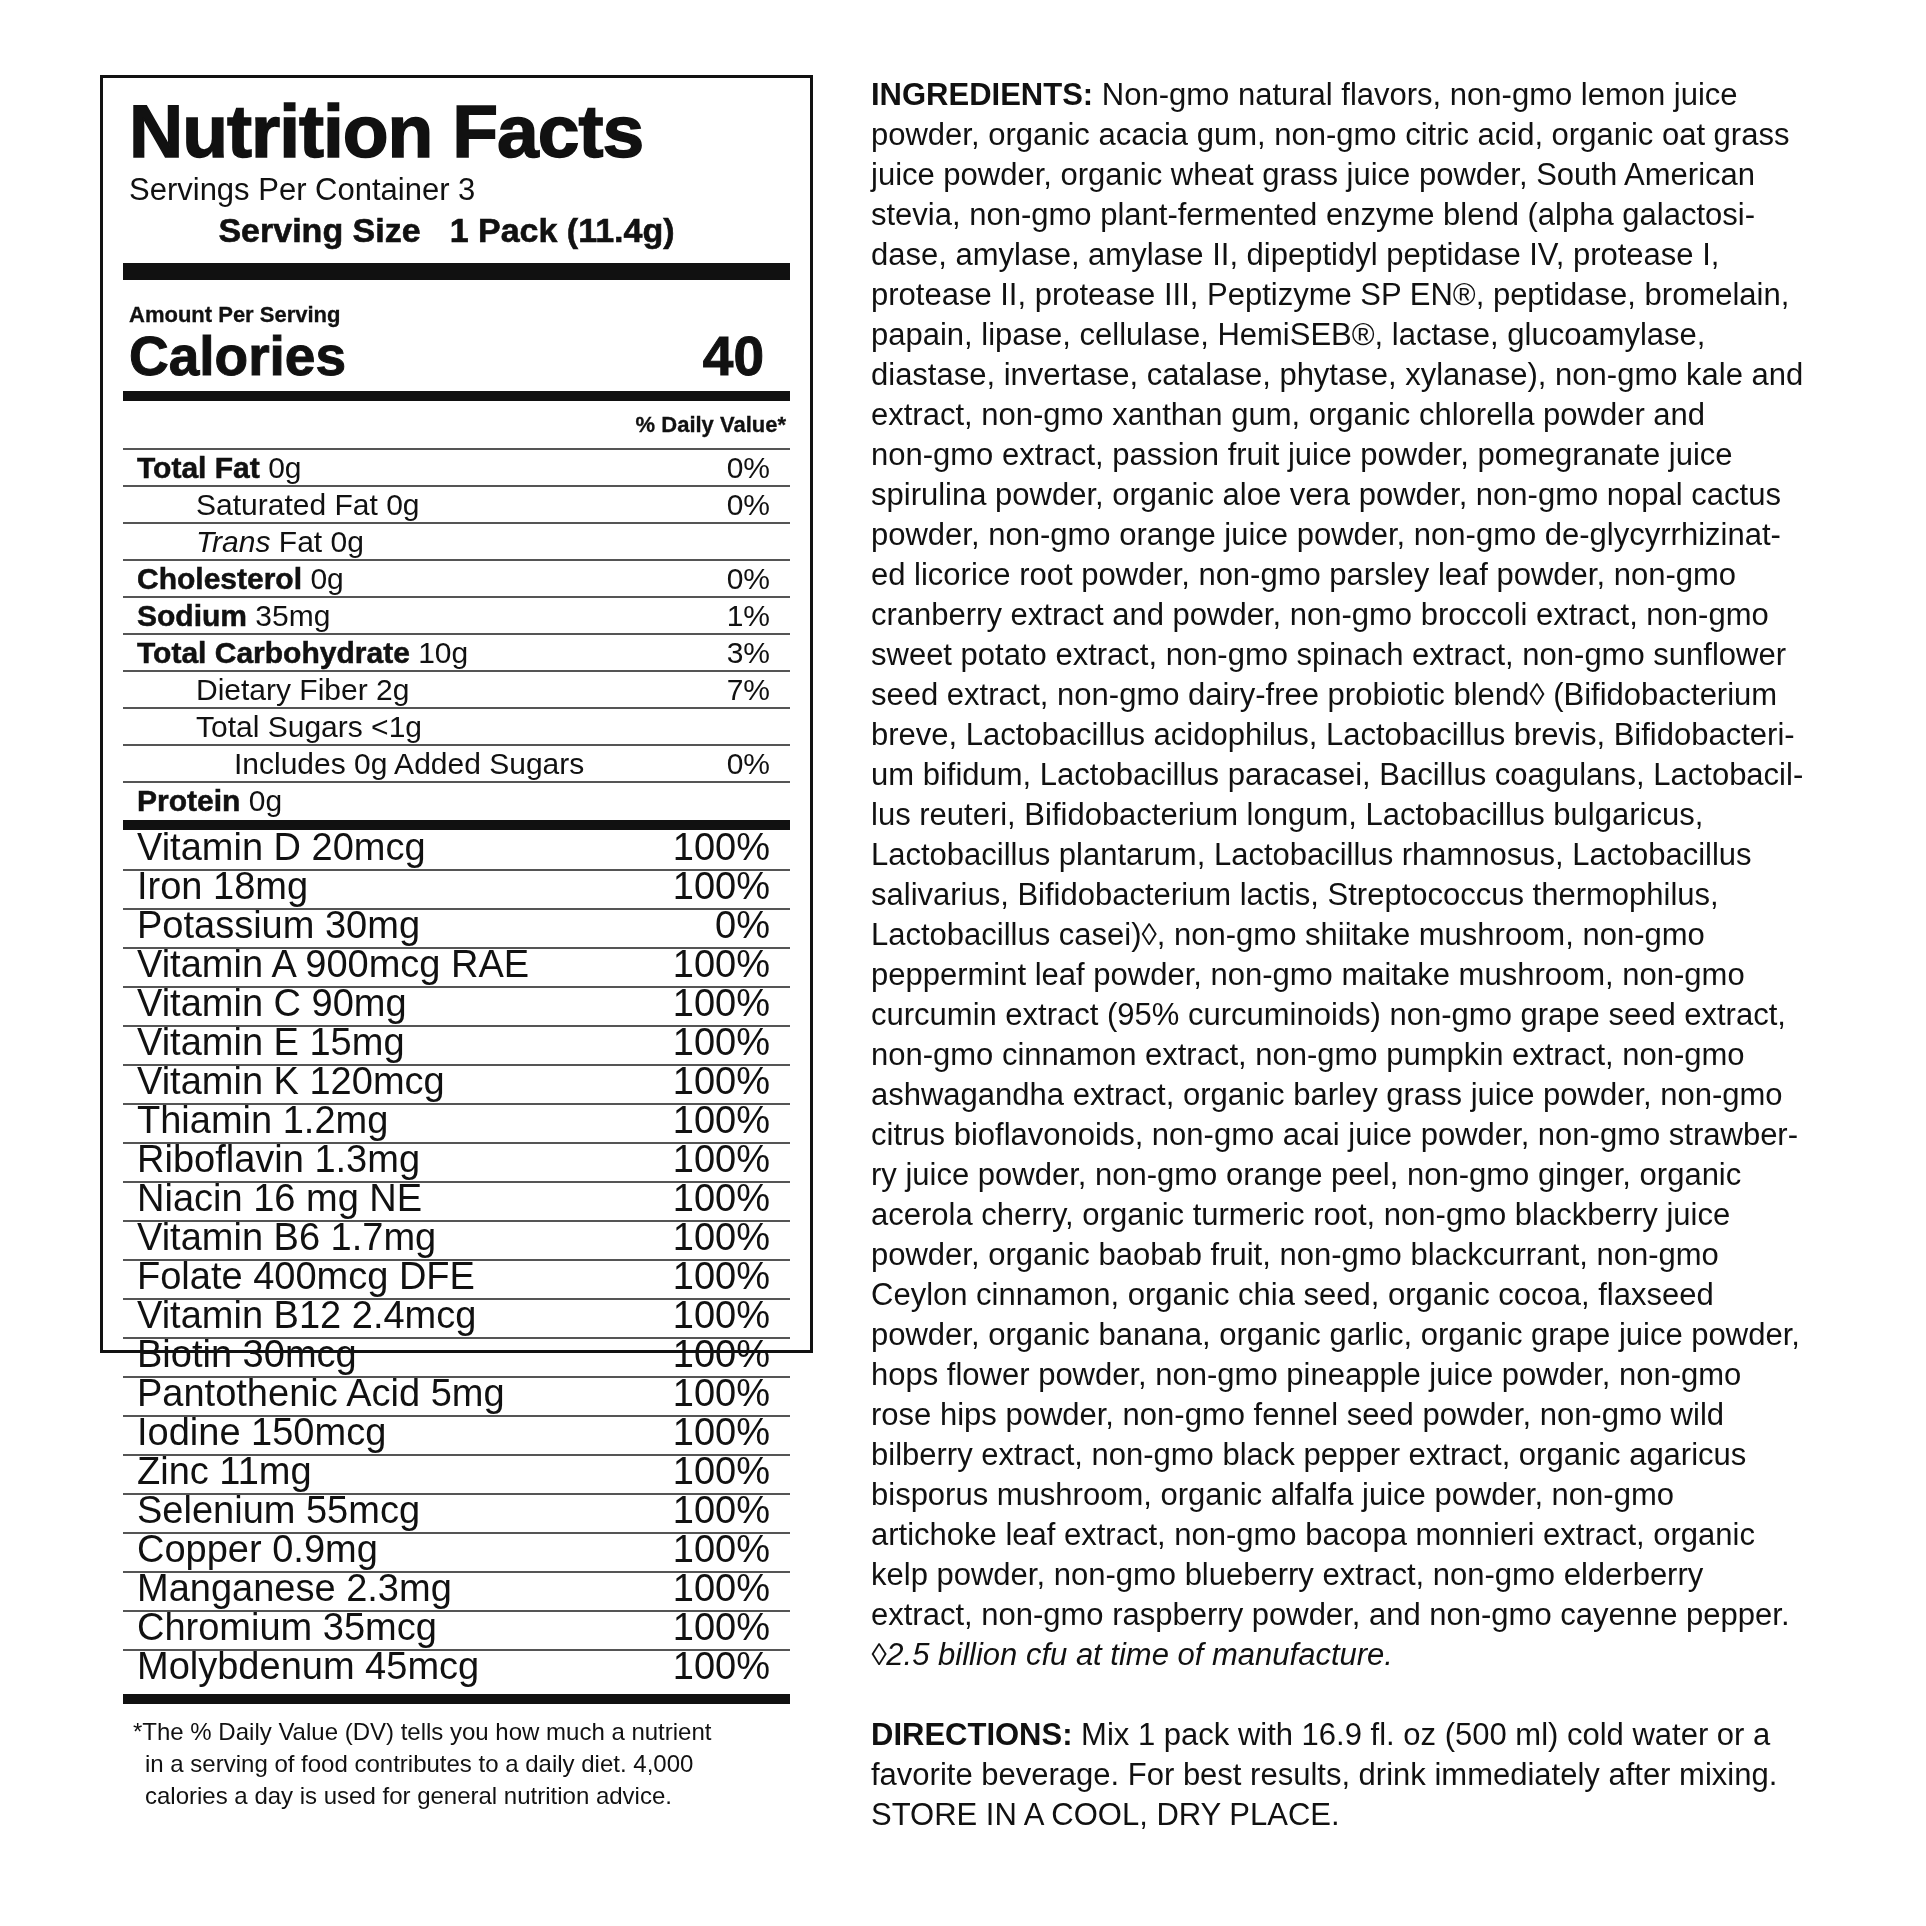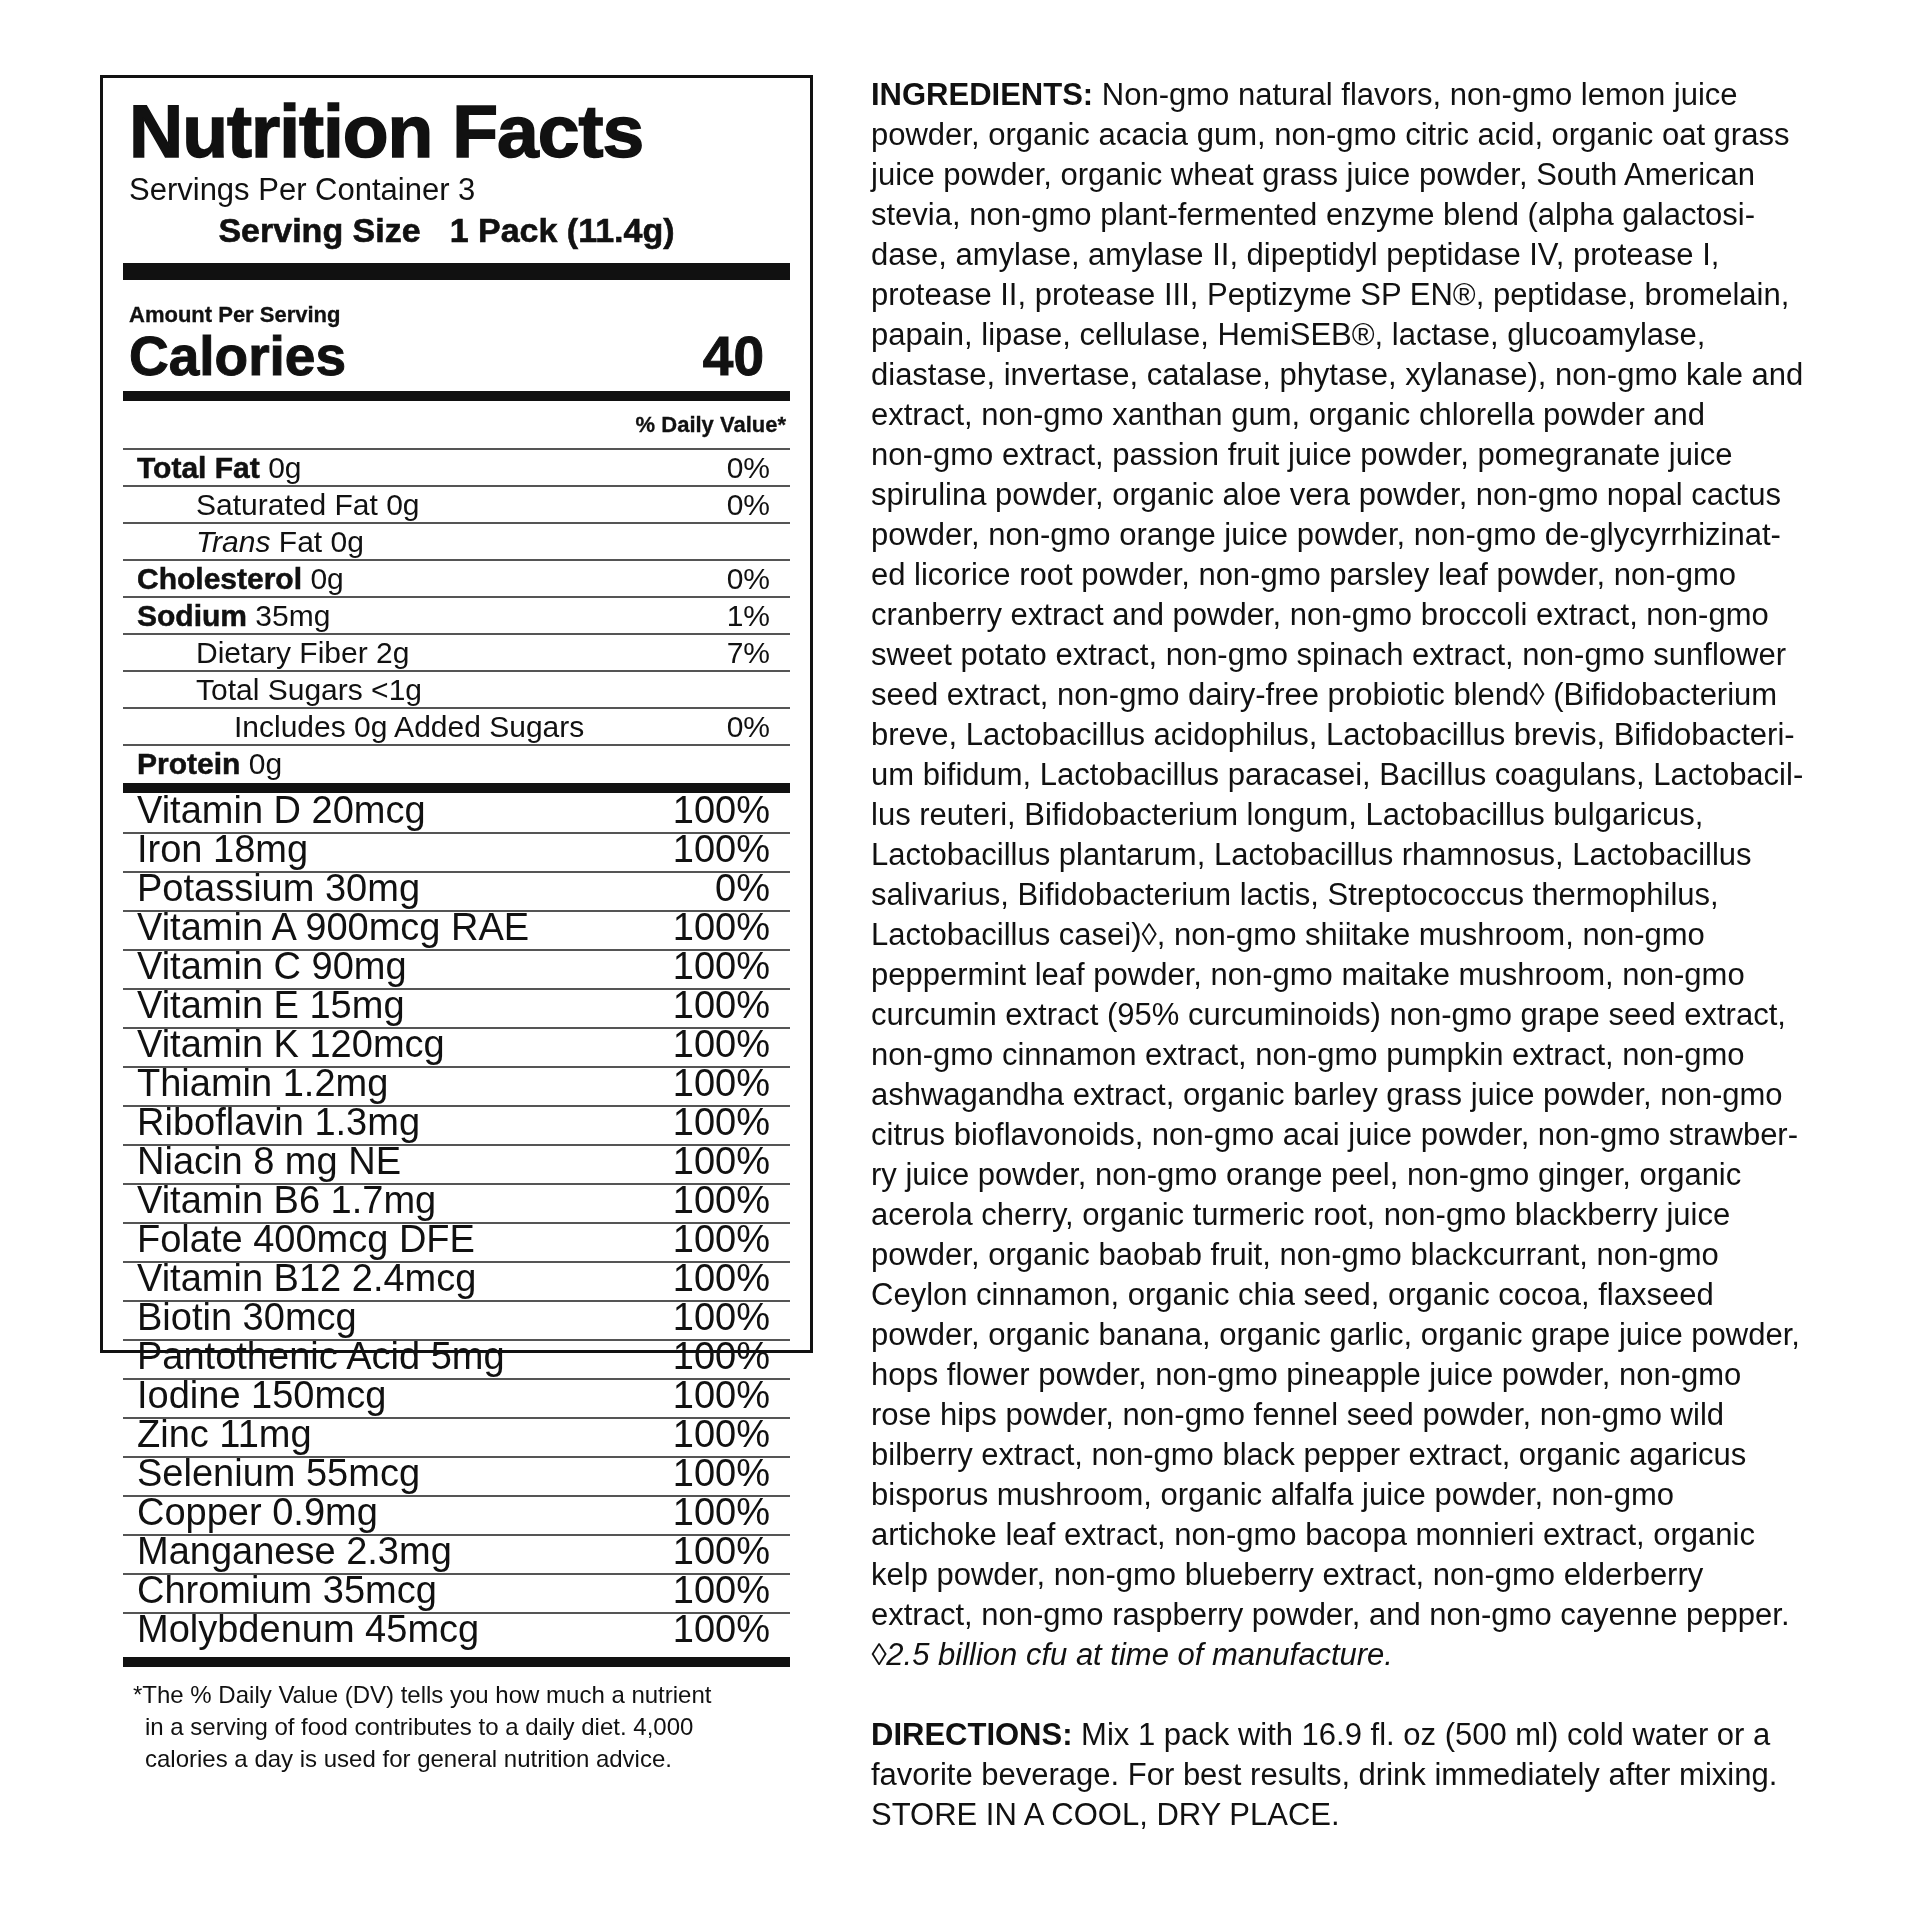--- a/index.html
+++ b/index.html
@@ -65,20 +65,24 @@
         <span></span>
       </div>
       <div class="row">
         <span class="lbl"><b>Cholesterol</b> <span>0g</span></span>
         <span>0%</span>
       </div>
       <div class="row">
         <span class="lbl"><b>Sodium</b> <span>35mg</span></span>
         <span>1%</span>
       </div>
+      <div class="row">
+        <span class="lbl"><b>Total Carbohydrate</b> <span>10g</span></span>
+        <span>3%</span>
+      </div>
       <div class="row ind1">
         <span class="lbl"><span>Dietary Fiber</span> <span>2g</span></span>
         <span>7%</span>
       </div>
       <div class="row ind1">
         <span class="lbl"><span>Total Sugars</span> <span>&lt;1g</span></span>
         <span></span>
       </div>
       <div class="row ind2">
         <span class="lbl"><span>Includes 0g Added Sugars</span></span>
@@ -123,21 +127,21 @@
         </div>
       <div class="vit-row">
           <span>Thiamin 1.2mg</span>
           <span>100%</span>
         </div>
       <div class="vit-row">
           <span>Riboflavin 1.3mg</span>
           <span>100%</span>
         </div>
       <div class="vit-row">
-          <span>Niacin 8 mg NE</span>
+          <span>Niacin 16 mg NE</span>
           <span>100%</span>
         </div>
       <div class="vit-row">
           <span>Vitamin B6 1.7mg</span>
           <span>100%</span>
         </div>
       <div class="vit-row">
           <span>Folate 400mcg DFE</span>
           <span>100%</span>
         </div>

